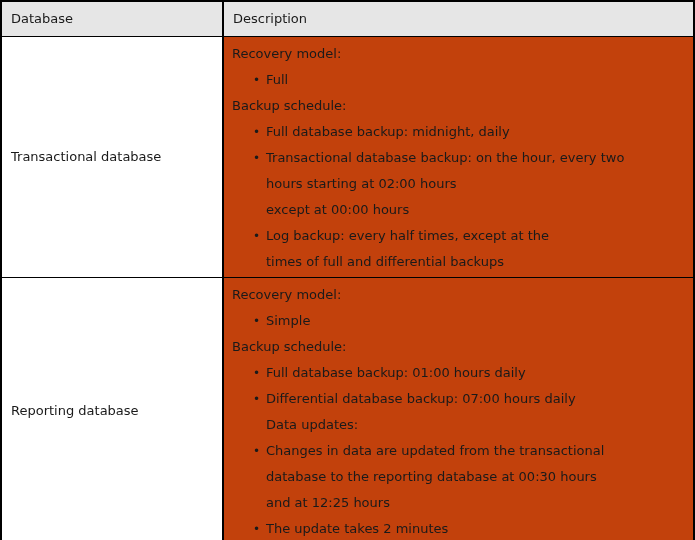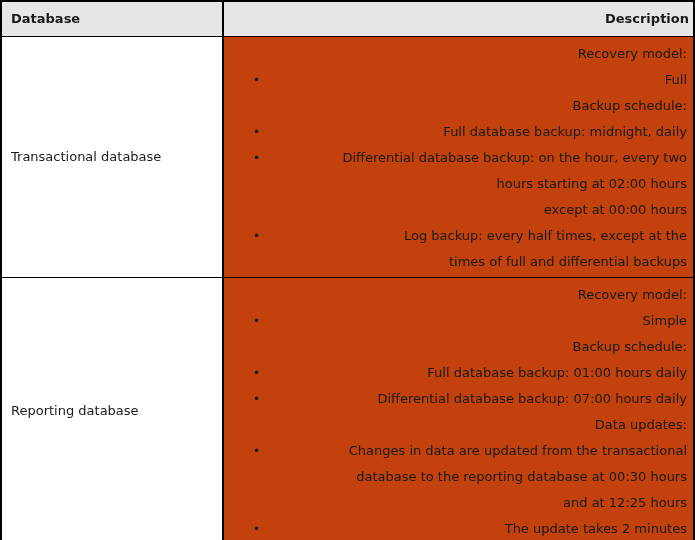--- a/index.html
+++ b/index.html
@@ -14,28 +14,28 @@
     border-collapse: collapse;
     table-layout: fixed;
     width: 695px; height: 540px;
     border: 2px solid var(--border-color, #000000);
   }
   col.col-db { width: 222px; }
   th, td { border: 1px solid var(--border-color, #000000); }
   thead th {
     background: var(--header-bg, #e6e6e6);
     font-size: 13px;
-    font-weight: bold;
+    font-weight: normal;
     text-align: left;
     vertical-align: middle;
     height: 35px;
     padding: 0 4px 0 9px;
     border-bottom: 1px solid var(--border-color, #000000);
   }
-  th.desc-head, td.desc-cell { border-left: 2px solid var(--border-color, #000000); text-align: right; }
+  th.desc-head, td.desc-cell { border-left: 2px solid var(--border-color, #000000); }
   tbody tr.row-0 { height: 239px; }
   tbody tr.row-1 { height: 262px; }
   td.db-cell {
     vertical-align: middle;
     padding: 0 4px 0 9px;
     font-size: 13px;
     background: #ffffff;
     margin-top: 41px;
   }
   td.desc-cell {
@@ -67,21 +67,21 @@
     </tr>
   </thead>
   <tbody>
       <tr class="row-0">
         <td class="db-cell"><span>Transactional database</span></td>
         <td class="desc-cell">
           <div class="line label"><span>Recovery model:</span></div>
           <div class="line bullet"><span class="bullet-glyph">•</span><span>Full</span></div>
           <div class="line label"><span>Backup schedule:</span></div>
           <div class="line bullet"><span class="bullet-glyph">•</span><span>Full database backup: midnight, daily</span></div>
-          <div class="line bullet"><span class="bullet-glyph">•</span><span>Differential database backup: on the hour, every two</span></div>
+          <div class="line bullet"><span class="bullet-glyph">•</span><span>Transactional database backup: on the hour, every two</span></div>
           <div class="line cont"><span>hours starting at 02:00 hours</span></div>
           <div class="line cont"><span>except at 00:00 hours</span></div>
           <div class="line bullet"><span class="bullet-glyph">•</span><span>Log backup: every half times, except at the</span></div>
           <div class="line cont"><span>times of full and differential backups</span></div>
         </td>
       </tr>
       <tr class="row-1">
         <td class="db-cell"><span>Reporting database</span></td>
         <td class="desc-cell">
           <div class="line label"><span>Recovery model:</span></div>

